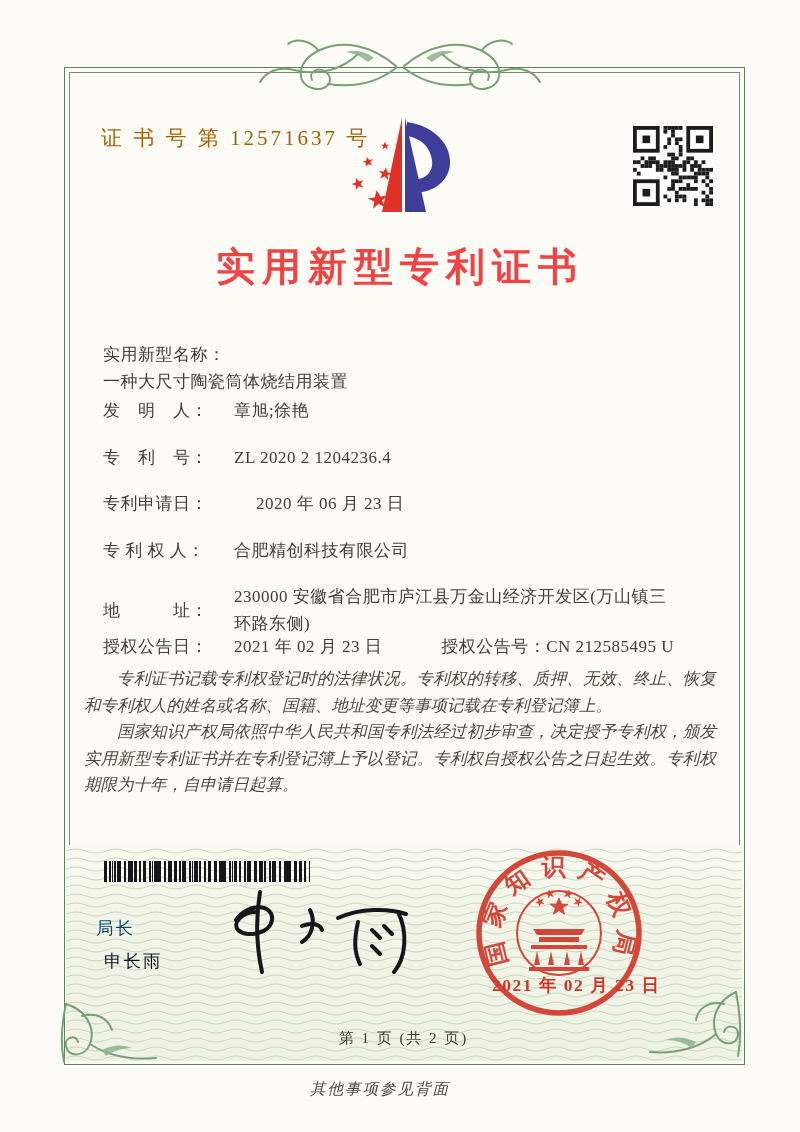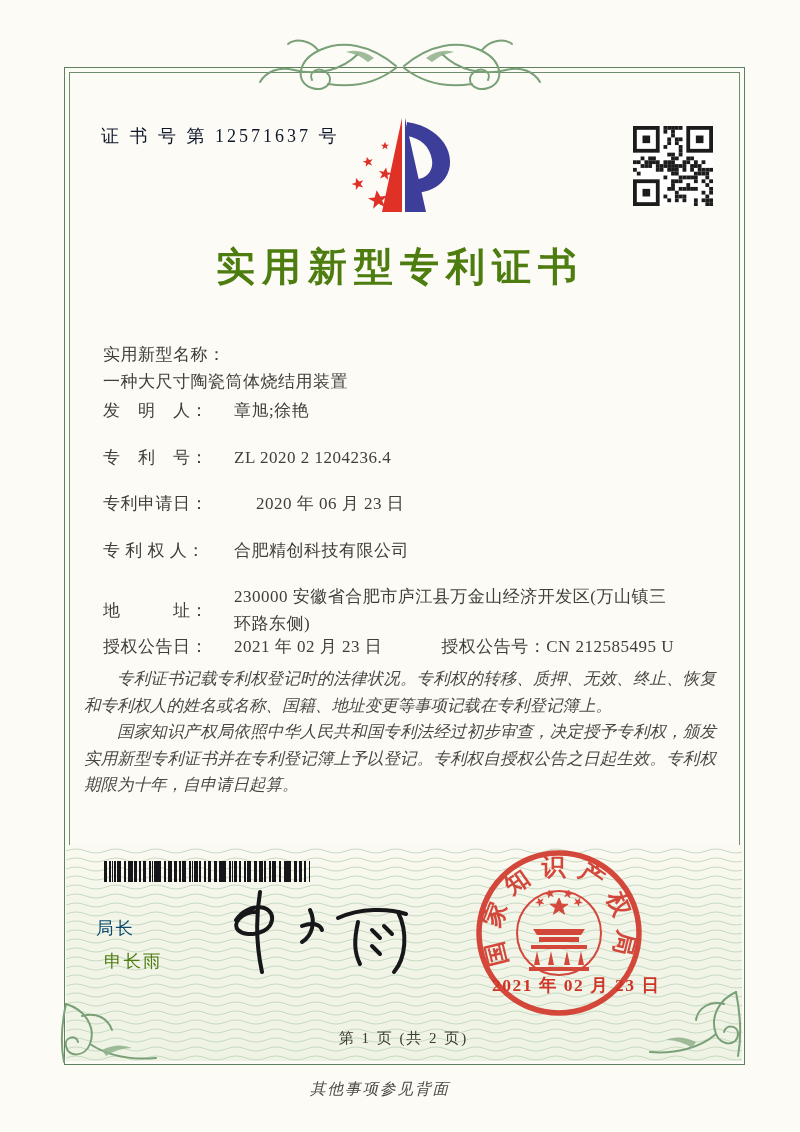--- a/index.html
+++ b/index.html
@@ -6,25 +6,25 @@
   .page{
     position:relative;width:800px;height:1132px;margin:0 auto;
     background:#fcfbf6;overflow:hidden;
     font-family:"Liberation Serif","DejaVu Serif",serif;color:#3f3e37;
   }
   .frame-outer{position:absolute;left:64px;top:67px;width:679px;height:996px;border:1px solid #5f805e;}
   .frame-inner{position:absolute;left:4px;top:4px;right:4px;bottom:4px;border:1px solid #6e8f6c;border-bottom-width:2px;}
   .ornament{position:absolute;pointer-events:none;}
   .guilloche-band{position:absolute;left:66px;top:845px;width:676px;height:216px;background:linear-gradient(#fbfaf2,#f2f5e8 30%,#eff3e4);}
   .guilloche-band svg{position:absolute;inset:0;}
-  .cert-no{position:absolute;left:101px;top:124px;font-size:18px;letter-spacing:3px;color:#0f172a;}
+  .cert-no{position:absolute;left:101px;top:124px;font-size:21px;letter-spacing:3px;color:#a16207;}
   .logo{position:absolute;left:336px;top:112px;}
   .qr{position:absolute;left:633px;top:126px;}
   .title{position:absolute;left:0;top:240px;width:800px;text-align:center;
-    font-size:39px;font-weight:600;letter-spacing:7px;color:#4d7c0f;}
+    font-size:39px;font-weight:600;letter-spacing:7px;color:#ef4444;}
   .field-row{position:absolute;left:103px;display:flex;font-size:17px;line-height:27px;letter-spacing:.5px;}
   .field-label{width:131px;flex:none;}
   .field-value{flex:none;font-family:Liberation Serif, serif;}
   .row-name{top:341px;flex-direction:column;}
   .row-inventor{top:397px;}
   .row-patentno{top:444px;}
   .row-filing{top:490px;gap:22px;}
   .row-patentee{top:537px;}
   .row-address{top:583px;align-items:center;}
   .row-address .field-value{width:436px;}
@@ -32,21 +32,21 @@
   .grant-label2{margin-left:59px;}
   .paragraphs{position:absolute;left:84px;top:666px;width:632px;
     font-size:16.5px;line-height:26.5px;text-align:justify;color:#4a493f;font-style:italic;}
   .paragraphs p{margin:0;text-indent:2em;}
   .barcode{position:absolute;left:104px;top:861px;width:206px;height:21px;
     background:
       repeating-linear-gradient(90deg,#15151a 0 2px,rgba(0,0,0,0) 2px 5px),
       repeating-linear-gradient(90deg,#15151a 0 1px,rgba(0,0,0,0) 1px 8px),
       repeating-linear-gradient(90deg,#15151a 0 3px,rgba(0,0,0,0) 3px 13px);}
   .director-title{position:absolute;left:96px;top:916px;font-size:17.5px;letter-spacing:2px;color:#0c4a6e;}
-  .director-name{position:absolute;left:104px;top:949px;font-size:17.5px;letter-spacing:2px;color:#4d7c0f;}
+  .director-name{position:absolute;left:104px;top:949px;font-size:17.5px;letter-spacing:2px;color:#0f172a;}
   .signature{position:absolute;left:222px;top:882px;}
   .seal{position:absolute;left:474px;top:848px;}
   .seal-date{position:absolute;left:492px;top:973px;font-size:17.5px;letter-spacing:1.5px;color:#cf3527;font-weight:600;}
   .page-info{position:absolute;left:64px;top:1029px;width:679px;text-align:center;font-size:15px;letter-spacing:2px;color:#3c3b34;}
   .back-note{position:absolute;left:24px;top:1079px;width:712px;text-align:center;font-size:15.5px;letter-spacing:2px;color:#4a493f;font-style:italic;}
 </style>
 </head>
 <body>
 
 <div class="page">

